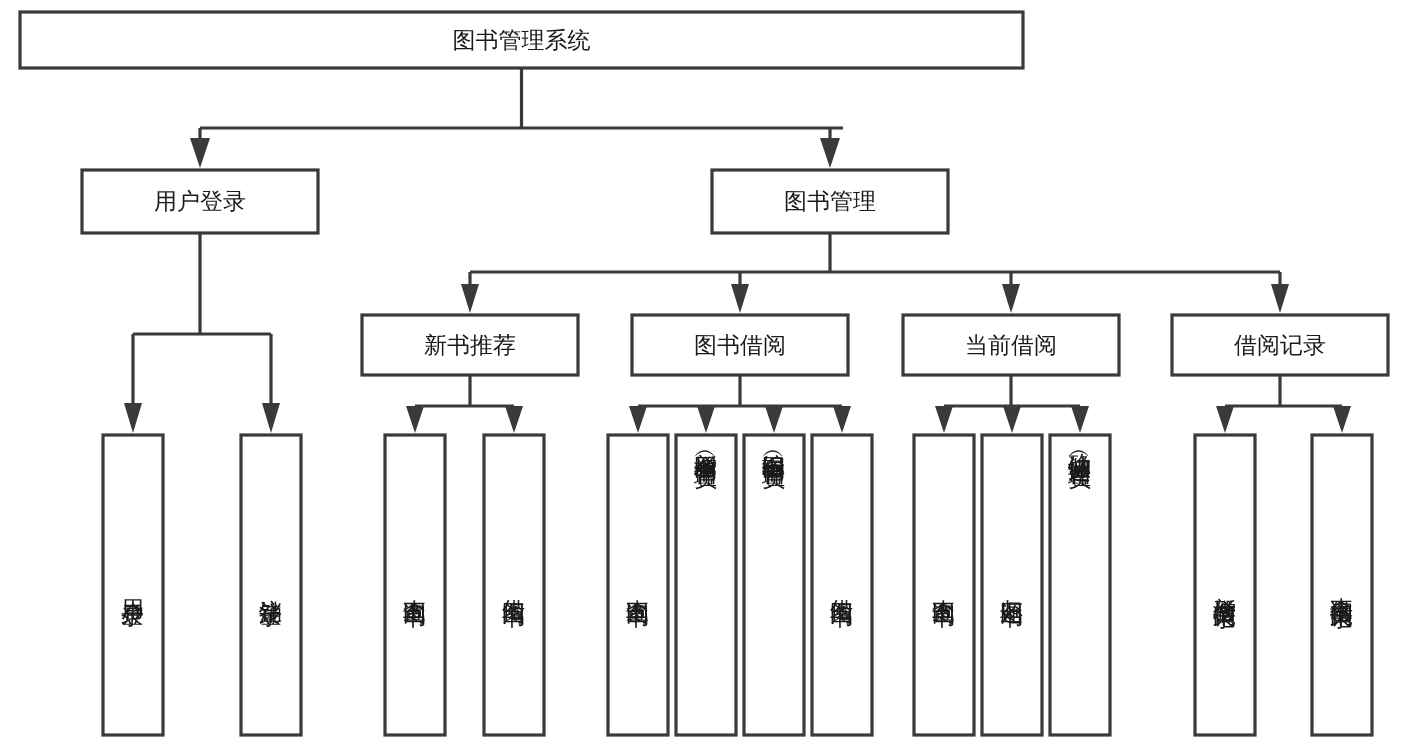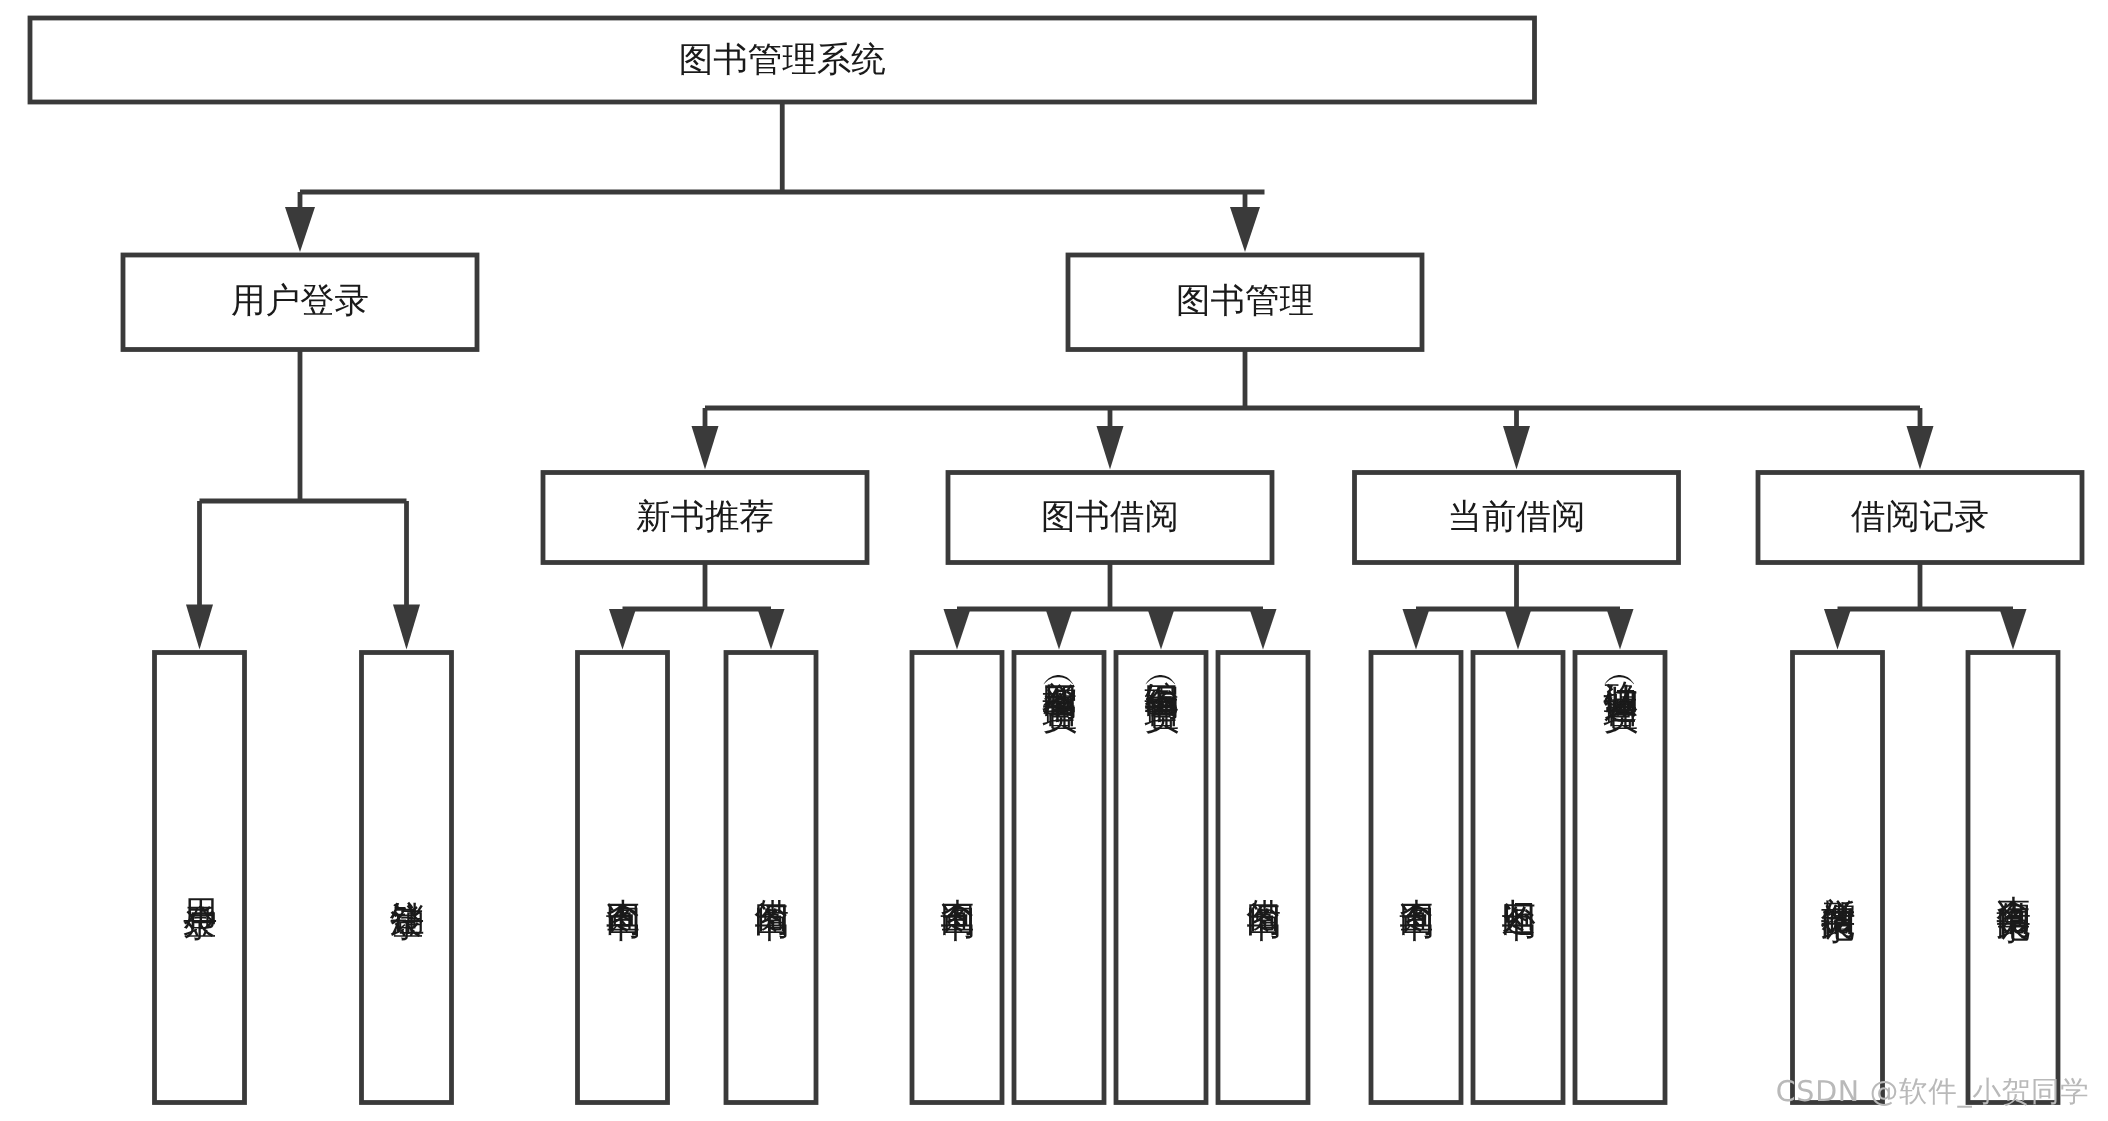--- a/index.html
+++ b/index.html
@@ -242,15 +242,14 @@
   <div class="leaf-label-wrap" style="left:1050px; top:435px; width:60px; height:300px; align-items:flex-start;">
     <span class="leaf-label">确认归还（管理员）</span>
   </div>
   <div class="leaf-label-wrap" style="left:1195px; top:435px; width:60px; height:300px;">
     <span class="leaf-label">新增借阅记录</span>
   </div>
   <div class="leaf-label-wrap" style="left:1312px; top:435px; width:60px; height:300px;">
     <span class="leaf-label">查询借阅记录</span>
   </div>
 
-  <div class="watermark">CSDN @软件_小贺同学</div>
 
 </div>
 
 </body></html>

